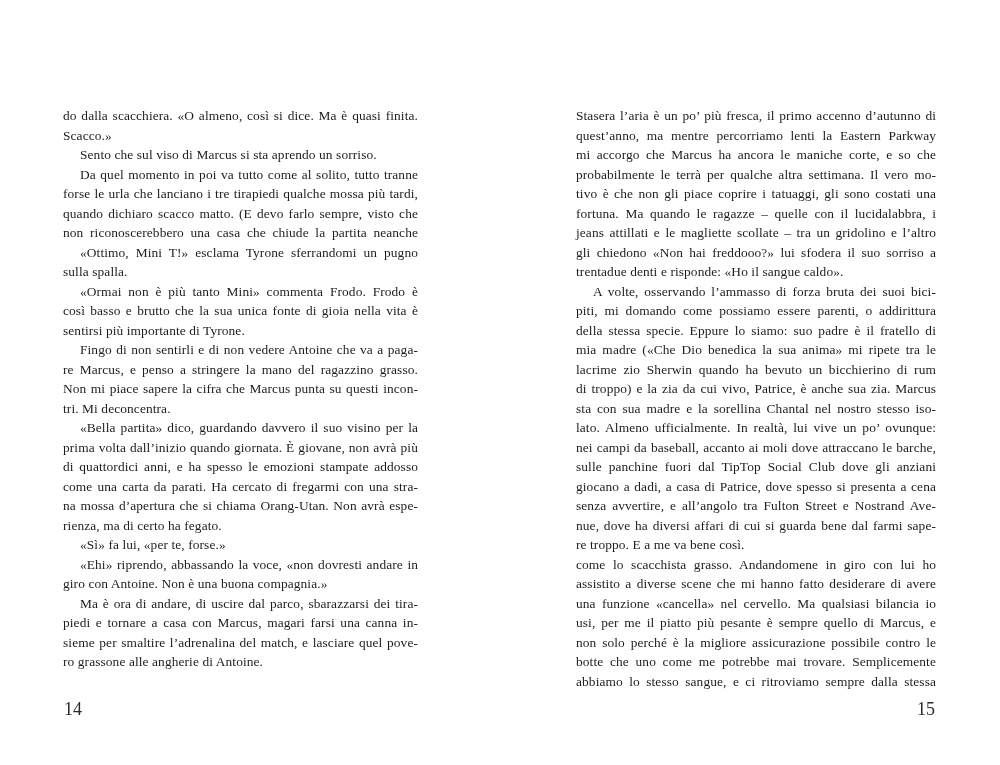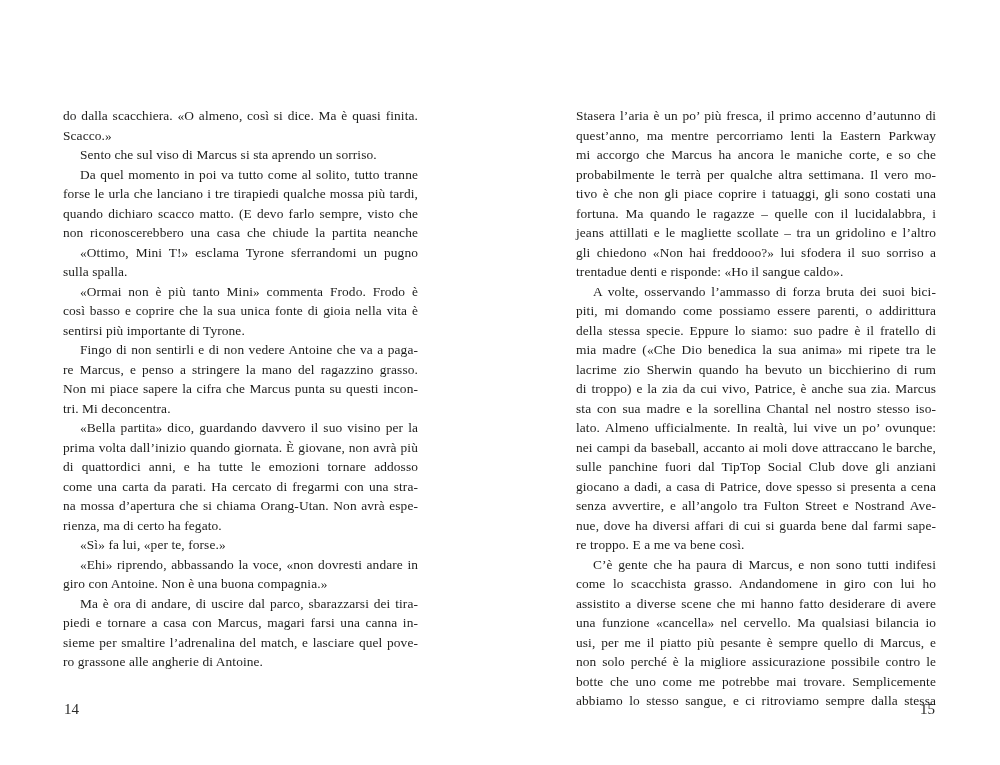--- a/index.html
+++ b/index.html
@@ -34,21 +34,21 @@
   }
   .line.end {
     text-align-last: left;
   }
   .line.indent {
     text-indent: 17px;
   }
   .page-number {
     position: absolute;
     top: 701px;
-    font-size: 15px;
+    font-size: 18px;
     line-height: 16px;
     color: #2a2a28;
   }
   .page-number.left  { left: 64px; }
   .page-number.right { right: 65px; }
 </style>
 </head>
 <body>
 
 <div class="spread">
@@ -57,29 +57,29 @@
       <div class="line">do dalla scacchiera. «O almeno, così si dice. Ma è quasi finita.</div>
       <div class="line end">Scacco.»</div>
       <div class="line indent end">Sento che sul viso di Marcus si sta aprendo un sorriso.</div>
       <div class="line indent">Da quel momento in poi va tutto come al solito, tutto tranne</div>
       <div class="line">forse le urla che lanciano i tre tirapiedi qualche mossa più tardi,</div>
       <div class="line">quando dichiaro scacco matto. (E devo farlo sempre, visto che</div>
       <div class="line">non riconoscerebbero una casa che chiude la partita neanche</div>
       <div class="line indent">«Ottimo, Mini T!» esclama Tyrone sferrandomi un pugno</div>
       <div class="line end">sulla spalla.</div>
       <div class="line indent">«Ormai non è più tanto Mini» commenta Frodo. Frodo è</div>
-      <div class="line">così basso e coprire che la sua unica fonte di gioia nella vita è</div>
+      <div class="line">così basso e brutto che la sua unica fonte di gioia nella vita è</div>
       <div class="line end">sentirsi più importante di Tyrone.</div>
       <div class="line indent">Fingo di non sentirli e di non vedere Antoine che va a paga-</div>
       <div class="line">re Marcus, e penso a stringere la mano del ragazzino grasso.</div>
       <div class="line">Non mi piace sapere la cifra che Marcus punta su questi incon-</div>
       <div class="line end">tri. Mi deconcentra.</div>
       <div class="line indent">«Bella partita» dico, guardando davvero il suo visino per la</div>
       <div class="line">prima volta dall’inizio quando giornata. È giovane, non avrà più</div>
-      <div class="line">di quattordici anni, e ha tutte le emozioni tornare addosso</div>
+      <div class="line">di quattordici anni, e ha spesso le emozioni stampate addosso</div>
       <div class="line">come una carta da parati. Ha cercato di fregarmi con una stra-</div>
       <div class="line">na mossa d’apertura che si chiama Orang-Utan. Non avrà espe-</div>
       <div class="line end">rienza, ma di certo ha fegato.</div>
       <div class="line indent end">«Sì» fa lui, «per te, forse.»</div>
       <div class="line indent">«Ehi» riprendo, abbassando la voce, «non dovresti andare in</div>
       <div class="line end">giro con Antoine. Non è una buona compagnia.»</div>
       <div class="line indent">Ma è ora di andare, di uscire dal parco, sbarazzarsi dei tira-</div>
       <div class="line">piedi e tornare a casa con Marcus, magari farsi una canna in-</div>
       <div class="line">sieme per smaltire l’adrenalina del match, e lasciare quel pove-</div>
       <div class="line end">ro grassone alle angherie di Antoine.</div>
@@ -102,21 +102,20 @@
       <div class="line">lacrime zio Sherwin quando ha bevuto un bicchierino di rum</div>
       <div class="line">di troppo) e la zia da cui vivo, Patrice, è anche sua zia. Marcus</div>
       <div class="line">sta con sua madre e la sorellina Chantal nel nostro stesso iso-</div>
       <div class="line">lato. Almeno ufficialmente. In realtà, lui vive un po’ ovunque:</div>
       <div class="line">nei campi da baseball, accanto ai moli dove attraccano le barche,</div>
       <div class="line">sulle panchine fuori dal TipTop Social Club dove gli anziani</div>
       <div class="line">giocano a dadi, a casa di Patrice, dove spesso si presenta a cena</div>
       <div class="line">senza avvertire, e all’angolo tra Fulton Street e Nostrand Ave-</div>
       <div class="line">nue, dove ha diversi affari di cui si guarda bene dal farmi sape-</div>
       <div class="line end">re troppo. E a me va bene così.</div>
-      <div class="line indent">C’è gente che ha paura di Marcus, e non sono tutti indifesi</div>
       <div class="line">come lo scacchista grasso. Andandomene in giro con lui ho</div>
       <div class="line">assistito a diverse scene che mi hanno fatto desiderare di avere</div>
       <div class="line">una funzione «cancella» nel cervello. Ma qualsiasi bilancia io</div>
       <div class="line">usi, per me il piatto più pesante è sempre quello di Marcus, e</div>
       <div class="line">non solo perché è la migliore assicurazione possibile contro le</div>
       <div class="line">botte che uno come me potrebbe mai trovare. Semplicemente</div>
       <div class="line">abbiamo lo stesso sangue, e ci ritroviamo sempre dalla stessa</div>
     </div>
 
   <div class="page-number left">14</div>

